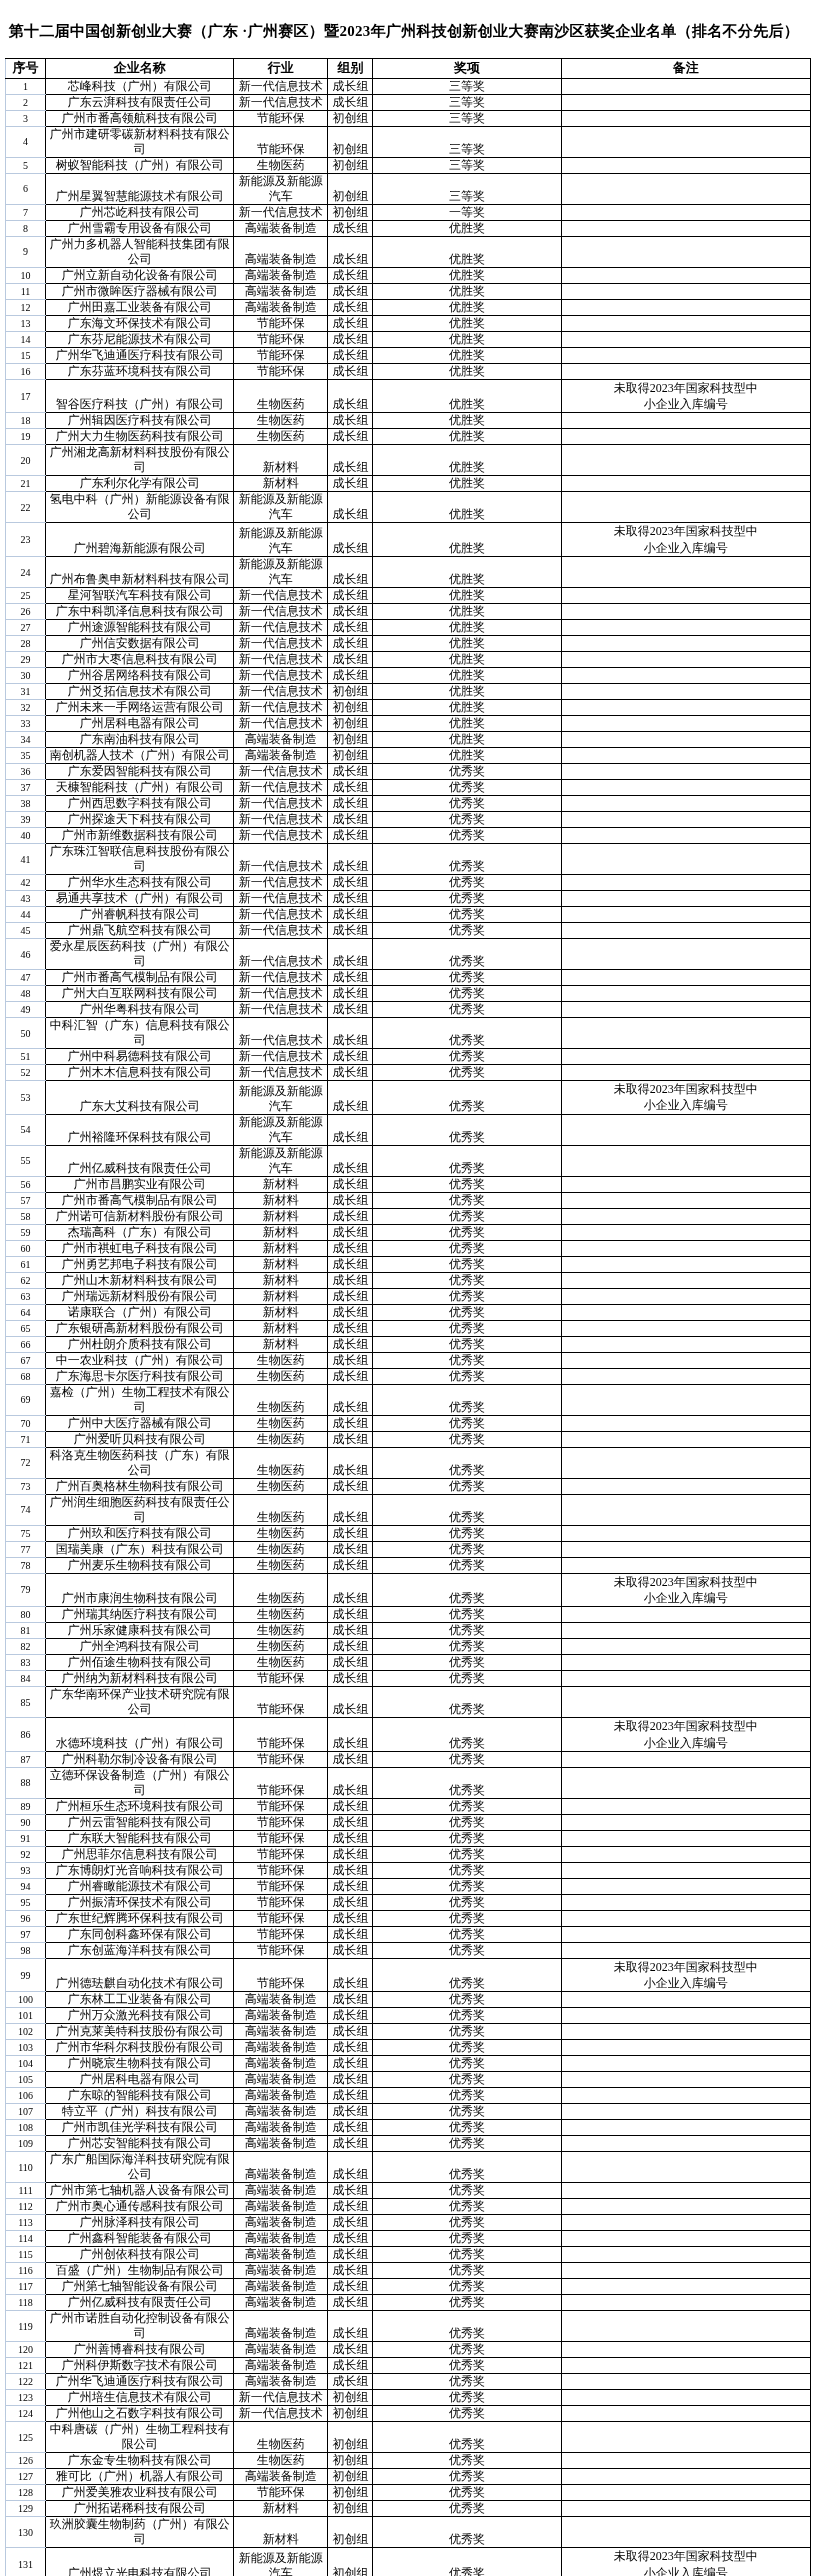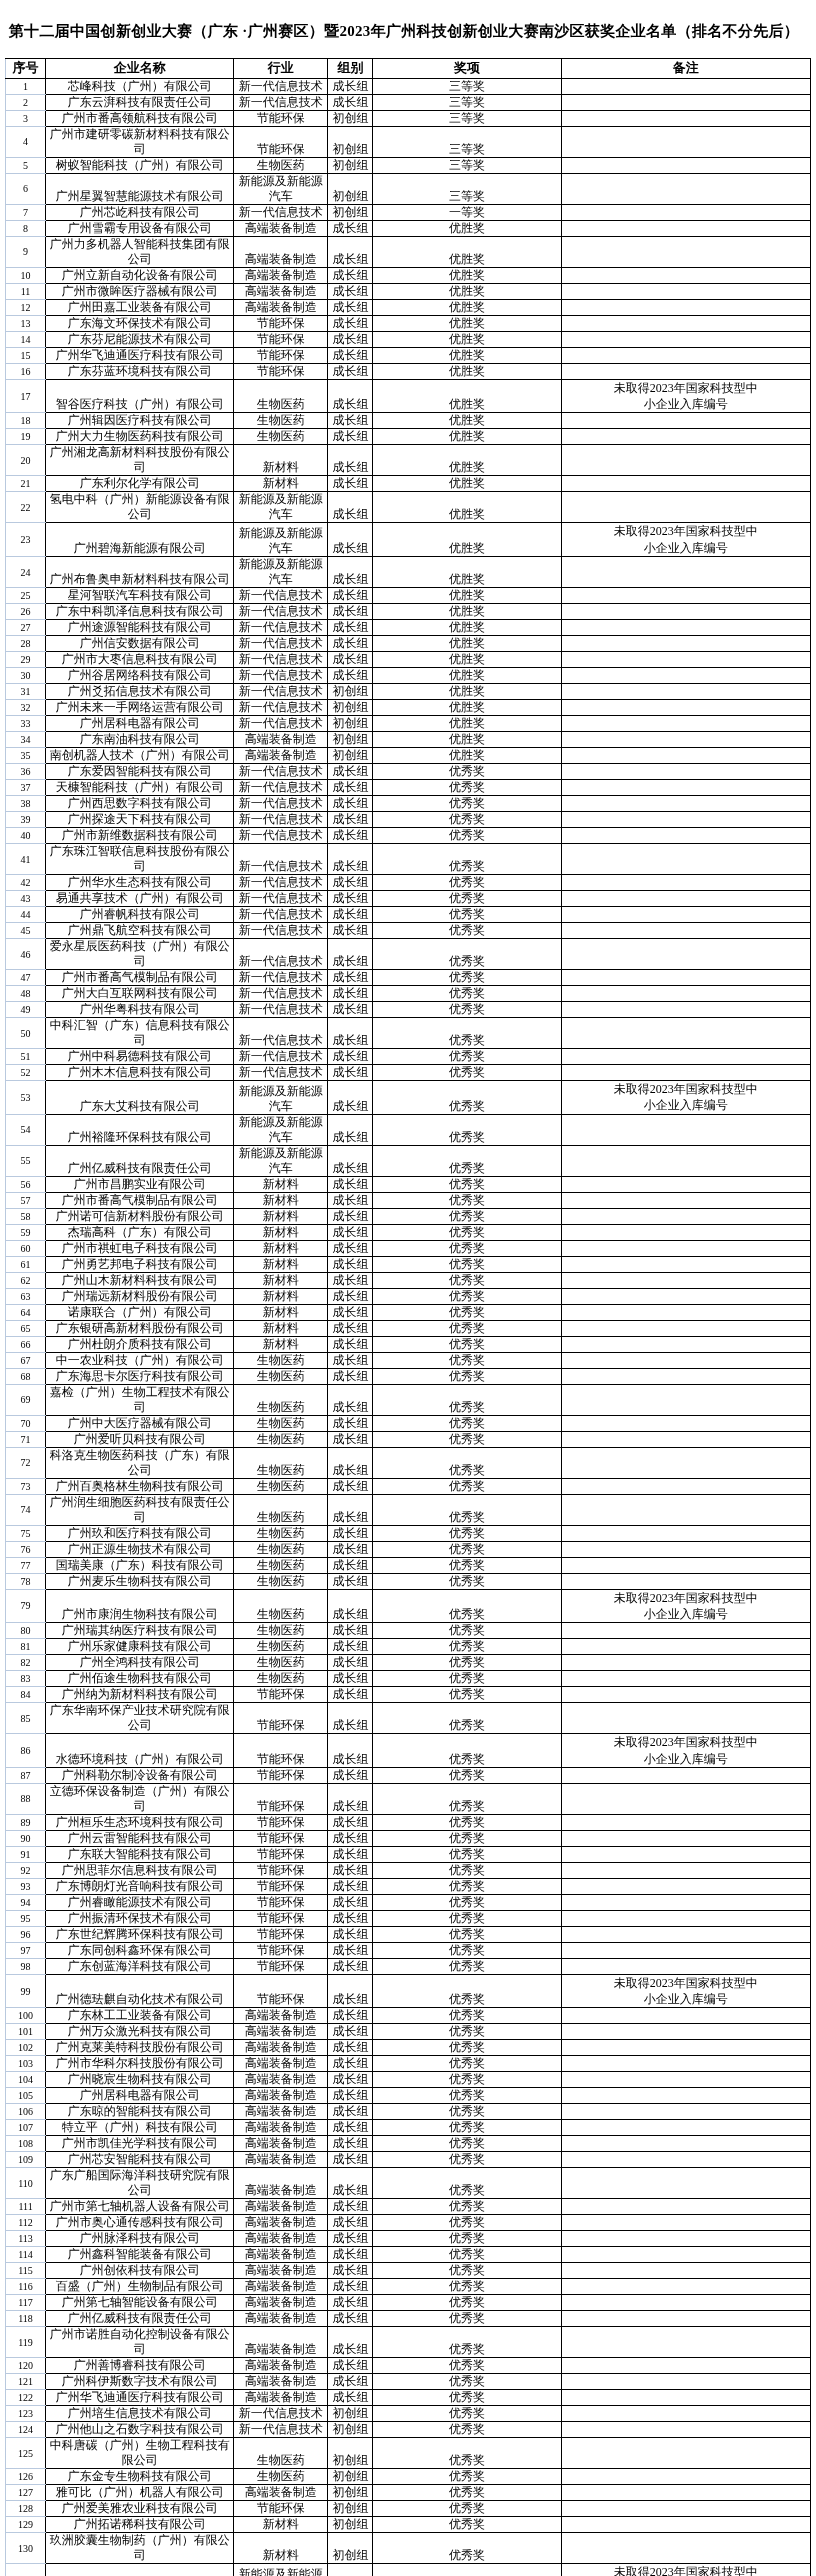--- a/index.html
+++ b/index.html
@@ -652,28 +652,20 @@
         </tr>
         <tr>
           <td class="c0">75</td>
           <td class="c1">广州玖和医疗科技有限公司</td>
           <td class="c2">生物医药</td>
           <td class="c3">成长组</td>
           <td class="c4">优秀奖</td>
           <td class="c5"></td>
         </tr>
         <tr>
-          <td class="c0">76</td>
-          <td class="c1">广州正源生物技术有限公司</td>
-          <td class="c2">生物医药</td>
-          <td class="c3">成长组</td>
-          <td class="c4">优秀奖</td>
-          <td class="c5"></td>
-        </tr>
-        <tr>
           <td class="c0">77</td>
           <td class="c1">国瑞美康（广东）科技有限公司</td>
           <td class="c2">生物医药</td>
           <td class="c3">成长组</td>
           <td class="c4">优秀奖</td>
           <td class="c5"></td>
         </tr>
         <tr>
           <td class="c0">78</td>
           <td class="c1">广州麦乐生物科技有限公司</td>

